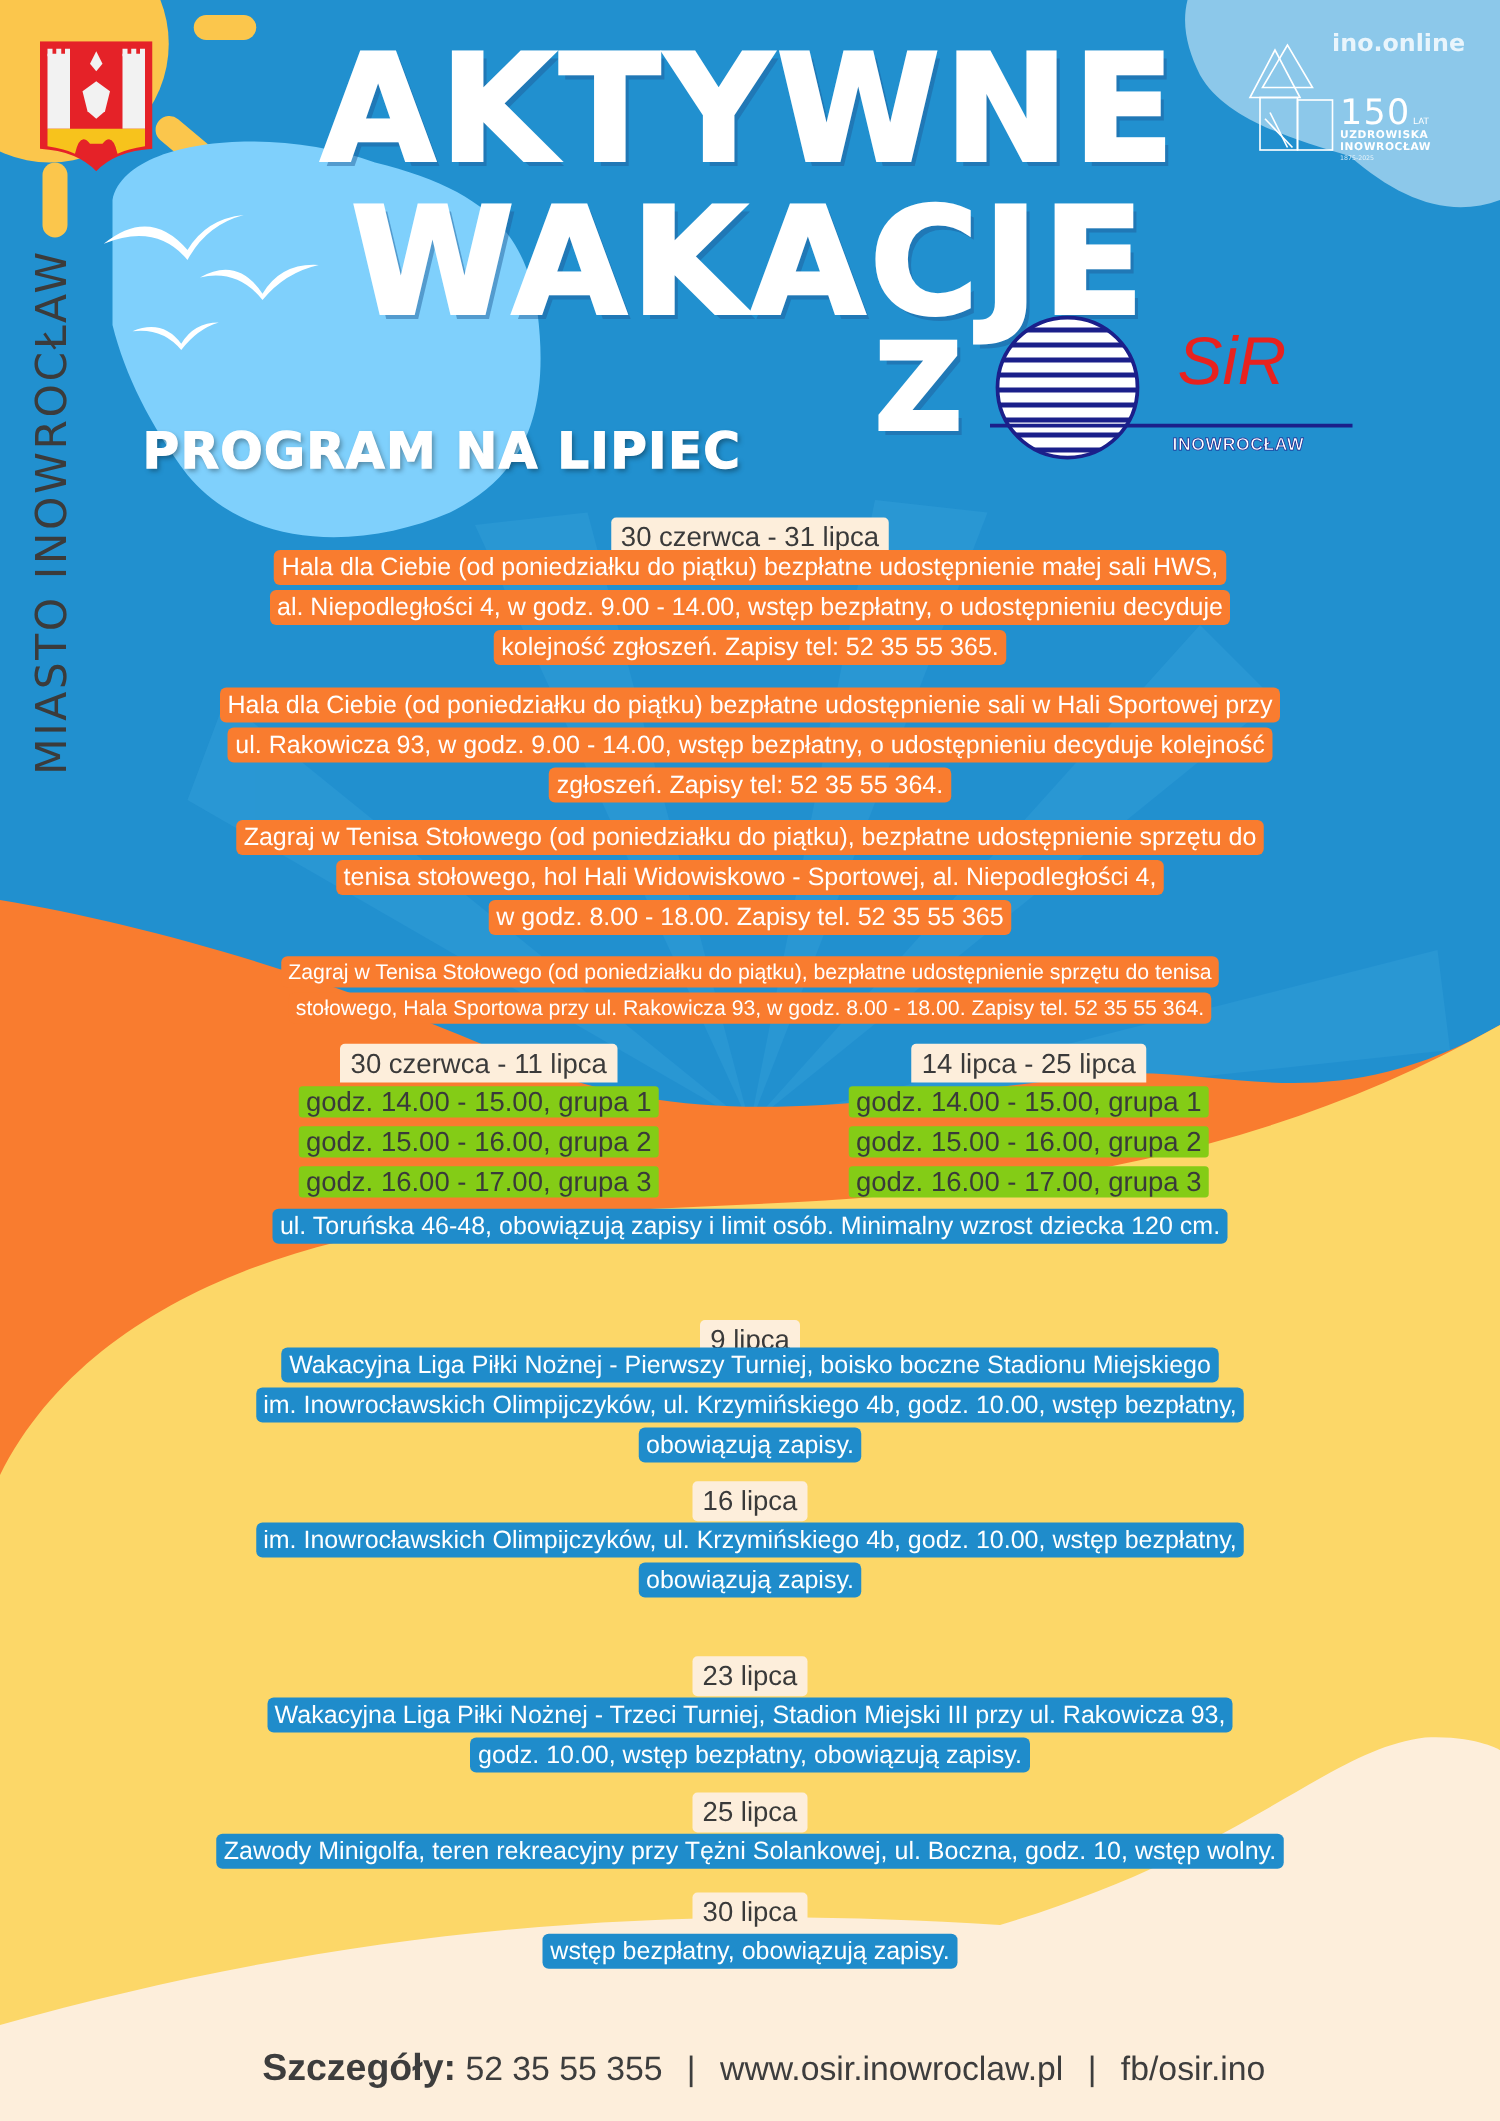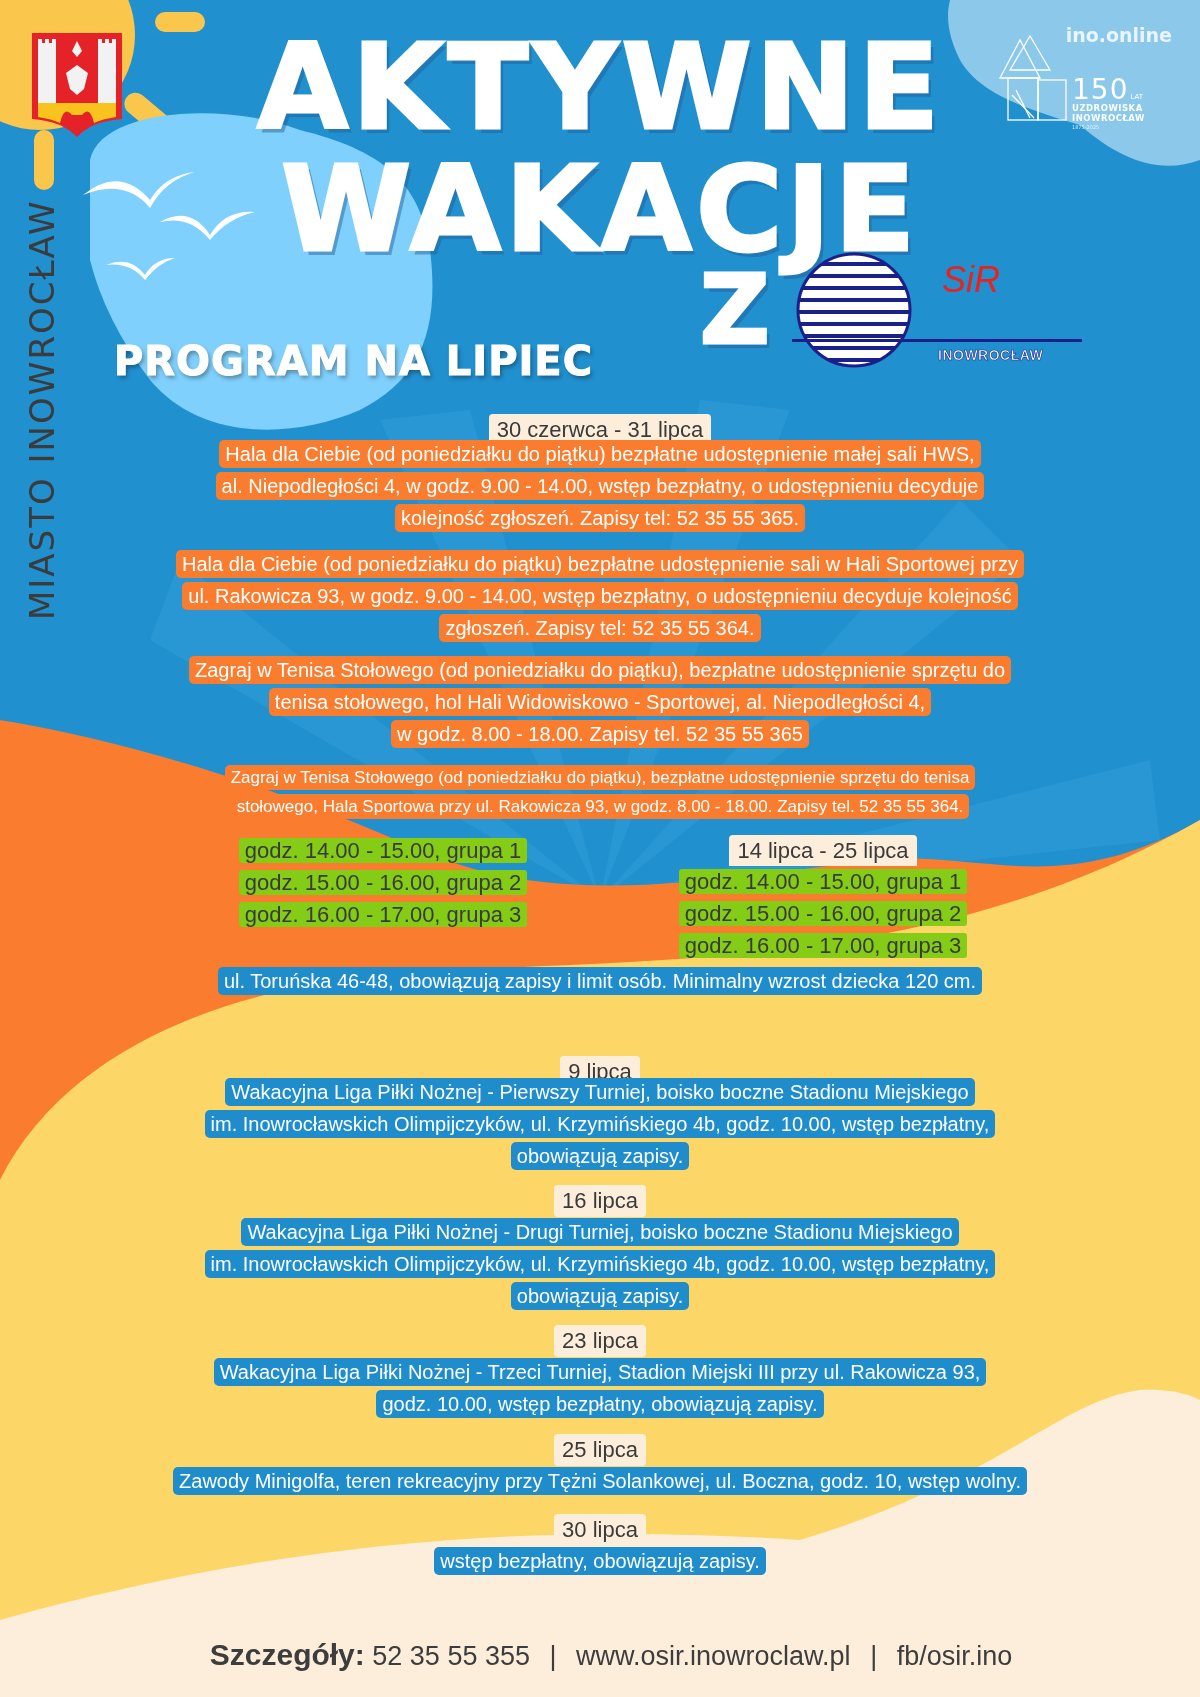--- a/index.html
+++ b/index.html
@@ -160,21 +160,21 @@
       <rect x="0" y="46" width="124" height="4"></rect>
       <rect x="0" y="58" width="124" height="4"></rect>
       <rect x="0" y="70" width="124" height="4"></rect>
       <rect x="0" y="82" width="124" height="4"></rect>
       <rect x="0" y="94" width="124" height="4"></rect>
       <rect x="0" y="106" width="124" height="4"></rect>
     </g>
     <circle cx="62" cy="58" r="56" fill="none" stroke="#1b1f8a" stroke-width="3"></circle>
     <rect x="0" y="87" width="290" height="3" fill="#1b1f8a"></rect>
   </svg>
-  <div class="abs" style="left:150px; top:10px; font-family:'Liberation Sans',sans-serif; font-style:italic; font-size:36px; color:#e8221f; line-height:1;">SiR</div>
+  <div class="abs" style="left:150px; top:10px; font-family:'Liberation Sans',sans-serif; font-style:italic; font-size:54px; color:#e8221f; line-height:1;">SiR</div>
   <div class="abs" style="left:146px; top:95px; font-family:'Liberation Sans',sans-serif; font-weight:bold; font-size:14px; color:#fff; -webkit-text-stroke:0.6px #1b1f8a; letter-spacing:0.5px;">INOWROCŁAW</div>
 </div>
 
 <div class="subtitle">PROGRAM NA LIPIEC</div>
 
 <div class="row" style="top:414px;">
   <span class="date-tag">30 czerwca - 31 lipca</span>
 </div>
 
 <div class="row hl orange" style="top:438px;">
@@ -194,20 +194,21 @@
   <div class="line"><span>tenisa stołowego, hol Hali Widowiskowo - Sportowej, al. Niepodległości 4,</span></div>
   <div class="line"><span>w godz. 8.00 - 18.00. Zapisy tel. 52 35 55 365</span></div>
 </div>
 
 <div class="row hl orange small" style="top:763px;">
   <div class="line"><span>Zagraj w Tenisa Stołowego (od poniedziałku do piątku), bezpłatne udostępnienie sprzętu do tenisa</span></div>
   <div class="line"><span>stołowego, Hala Sportowa przy ul. Rakowicza 93, w godz. 8.00 - 18.00. Zapisy tel. 52 35 55 364.</span></div>
 </div>
 
 <div class="sched" style="left:200px; top:835px; width:366px;">
+  <div><span class="d">30 czerwca - 11 lipca</span></div>
   <div><span class="slot">godz. 14.00 - 15.00, grupa 1</span></div>
   <div><span class="slot">godz. 15.00 - 16.00, grupa 2</span></div>
   <div><span class="slot">godz. 16.00 - 17.00, grupa 3</span></div>
 </div>
 <div class="sched" style="left:640px; top:835px; width:366px;">
   <div><span class="d">14 lipca - 25 lipca</span></div>
   <div><span class="slot">godz. 14.00 - 15.00, grupa 1</span></div>
   <div><span class="slot">godz. 15.00 - 16.00, grupa 2</span></div>
   <div><span class="slot">godz. 16.00 - 17.00, grupa 3</span></div>
 </div>
@@ -218,21 +219,20 @@
 
 <div class="row" style="top:1056px;"><span class="date-tag">9 lipca</span></div>
 <div class="row hl blue" style="top:1076px;">
   <div class="line"><span>Wakacyjna Liga Piłki Nożnej - Pierwszy Turniej, boisko boczne Stadionu Miejskiego</span></div>
   <div class="line"><span>im. Inowrocławskich Olimpijczyków, ul. Krzymińskiego 4b, godz. 10.00, wstęp bezpłatny,</span></div>
   <div class="line"><span>obowiązują zapisy.</span></div>
 </div>
 
 <div class="row" style="top:1185px;"><span class="date-tag">16 lipca</span></div>
 <div class="row hl blue" style="top:1216px;">
-  <div class="line"><span>Wakacyjna Liga Piłki Nożnej - Drugi Turniej, boisko boczne Stadionu Miejskiego</span></div>
   <div class="line"><span>im. Inowrocławskich Olimpijczyków, ul. Krzymińskiego 4b, godz. 10.00, wstęp bezpłatny,</span></div>
   <div class="line"><span>obowiązują zapisy.</span></div>
 </div>
 
 <div class="row" style="top:1325px;"><span class="date-tag">23 lipca</span></div>
 <div class="row hl blue" style="top:1356px;">
   <div class="line"><span>Wakacyjna Liga Piłki Nożnej - Trzeci Turniej, Stadion Miejski III przy ul. Rakowicza 93,</span></div>
   <div class="line"><span>godz. 10.00, wstęp bezpłatny, obowiązują zapisy.</span></div>
 </div>
 

